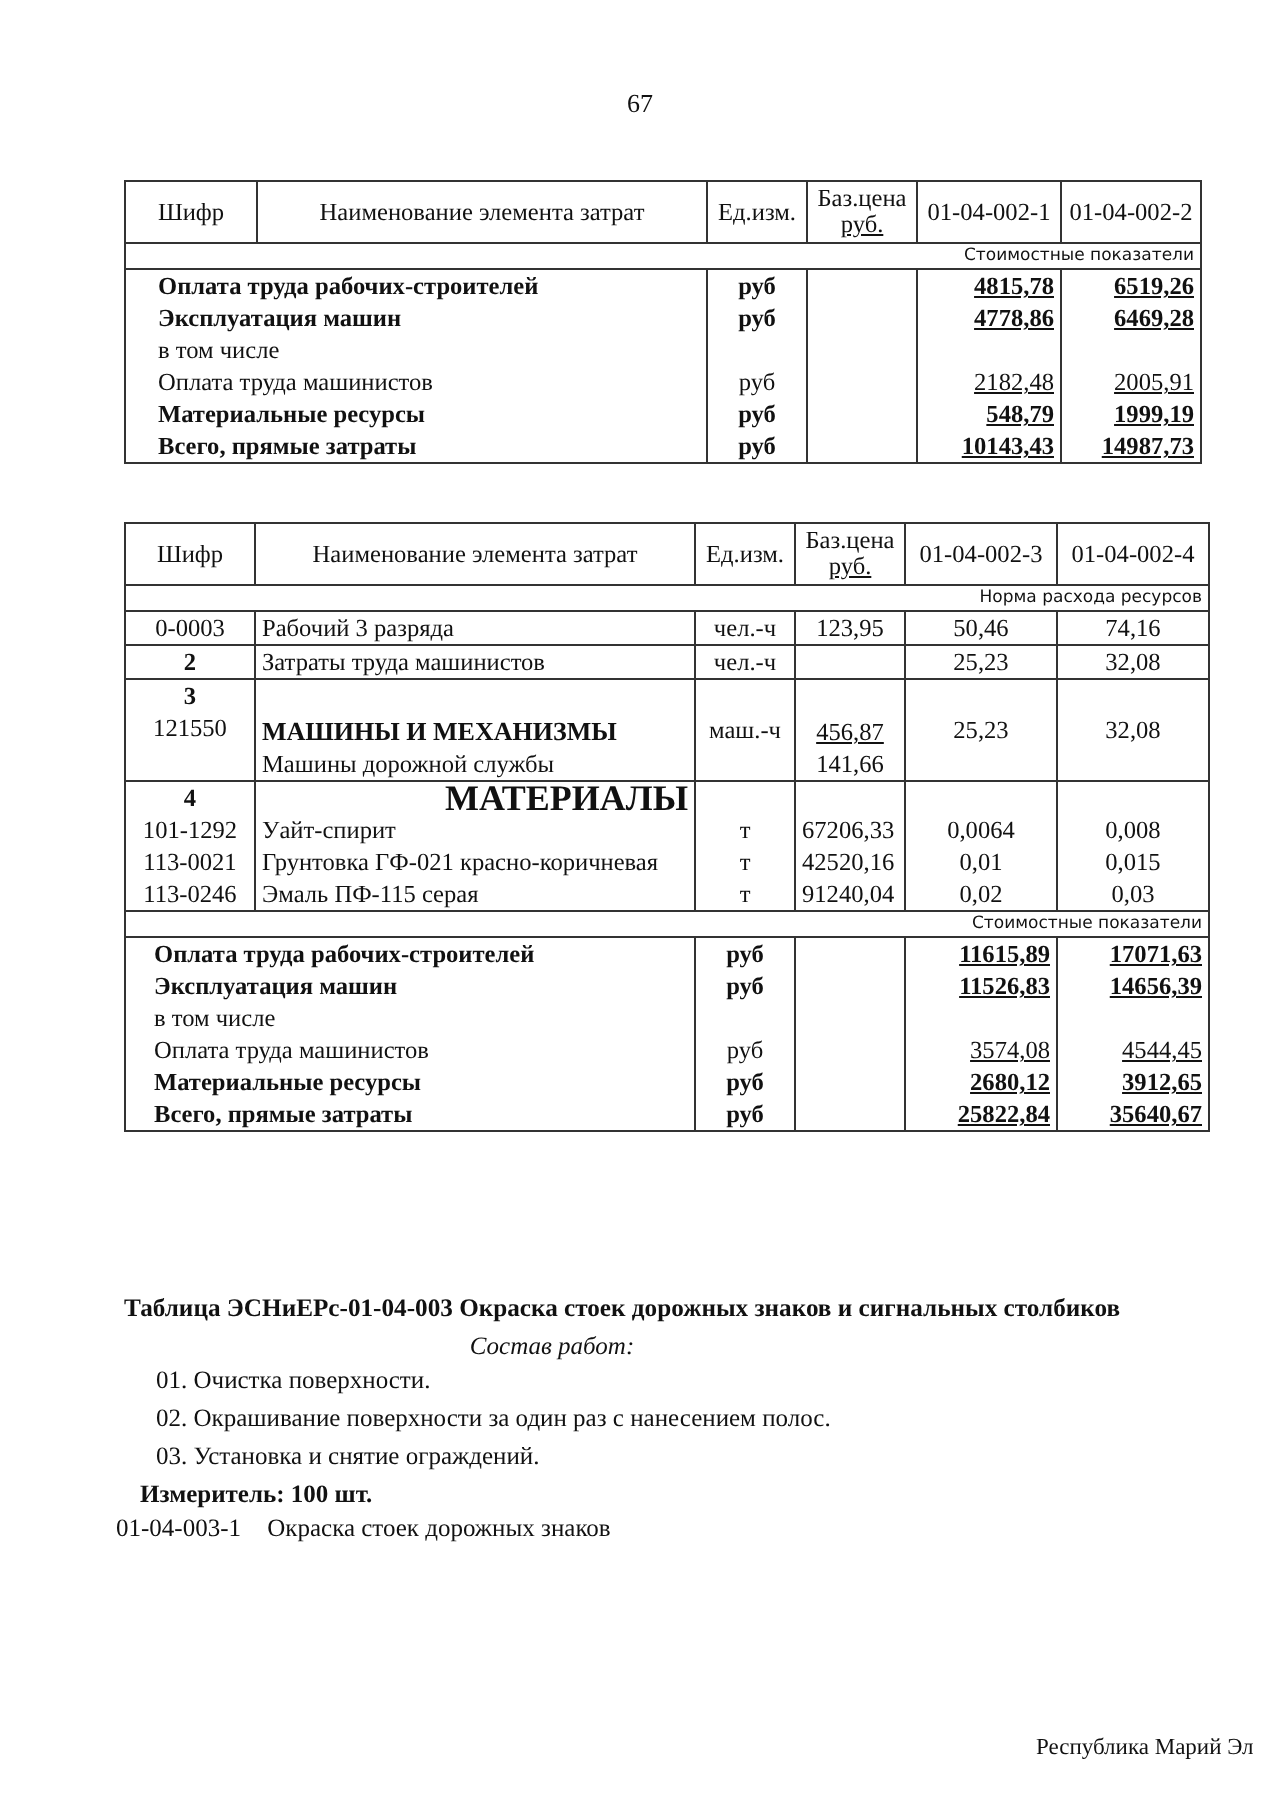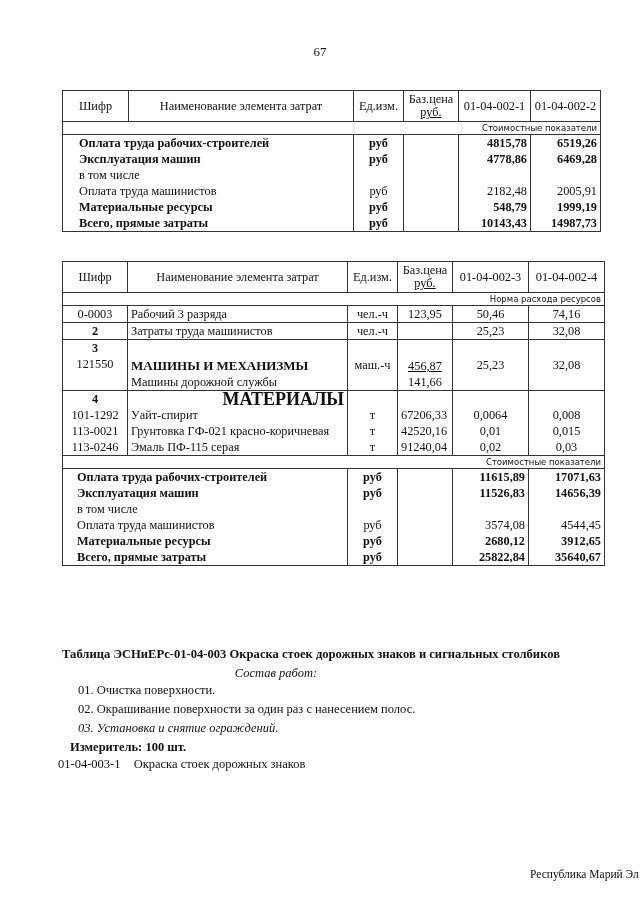--- a/index.html
+++ b/index.html
@@ -9,33 +9,33 @@
   .page-num { left: 0; width: 640px; top: 44px; text-align: center; font-size: 13px; }
 
   table.t { position: absolute; border-collapse: collapse; table-layout: fixed; font-size: 12.3px; }
   table.t td { padding: 0 3px; vertical-align: middle; line-height: 16px; white-space: nowrap; }
   .b { border: 1px solid #333; }
   .bl { border-left: 1px solid #333; }
   .br { border-right: 1px solid #333; }
   .bt { border-top: 1px solid #333; }
   .bb { border-bottom: 1px solid #333; }
   .c { text-align: center; }
-  .r { text-align: right; }
+  .r { text-align: right; text-decoration: underline; }
   .bold { font-weight: bold; }
   .small-sans { font-family: "DejaVu Sans", "Liberation Sans", sans-serif; font-size: 8.5px; text-align: right; }
   .hdr td { height: 30px; }
   .u { text-decoration: underline; }
 
   .title { left: 62px; top: 647px; font-size: 12.6px; font-weight: bold; white-space: nowrap; }
   .subtitle { left: 0; width: 552px; top: 666px; text-align: center; font-size: 12.5px; font-style: italic; }
   .work { left: 78px; font-size: 12.5px; white-space: nowrap; }
   .meter { left: 70px; top: 740px; font-size: 12.5px; font-weight: bold; }
   .item { left: 58px; top: 757px; font-size: 12.5px; white-space: nowrap; }
   .item span { margin-right: 10px; }
-  .footer { left: 530px; top: 868px; font-size: 11.5px; white-space: nowrap; }
+  .footer { left: 518px; top: 868px; font-size: 11.5px; white-space: nowrap; }
 </style>
 </head>
 <body>
 
 <div class="abs page-num">67</div>
 
 <table class="t" style="left:62px; top:90px; width:538px;">
   <colgroup>
     <col style="width:66px">
       <col style="width:225px">
@@ -244,20 +244,20 @@
     <td class="bl bb r bold">25822,84</td>
     <td class="bl br bb r bold">35640,67</td>
   </tr>
 </tbody>
   </table>
 
 <div class="abs title">Таблица  ЭСНиЕРс-01-04-003  Окраска стоек дорожных знаков и сигнальных столбиков</div>
 <div class="abs subtitle">Состав работ:</div>
 <div class="abs work" style="top:683px;">01. Очистка поверхности.</div>
 <div class="abs work" style="top:702px;">02. Окрашивание поверхности за один раз с нанесением полос.</div>
-<div class="abs work" style="top:721px;font-style:italic;">03. Установка и снятие ограждений.</div>
+<div class="abs work" style="top:721px;">03. Установка и снятие ограждений.</div>
 <div class="abs meter">Измеритель: 100 шт.</div>
 <div class="abs item">
   <span>01-04-003-1</span>
   <span>Окраска стоек дорожных знаков</span>
 </div>
 
 <div class="abs footer">Республика Марий Эл</div>
 
 </body></html>

